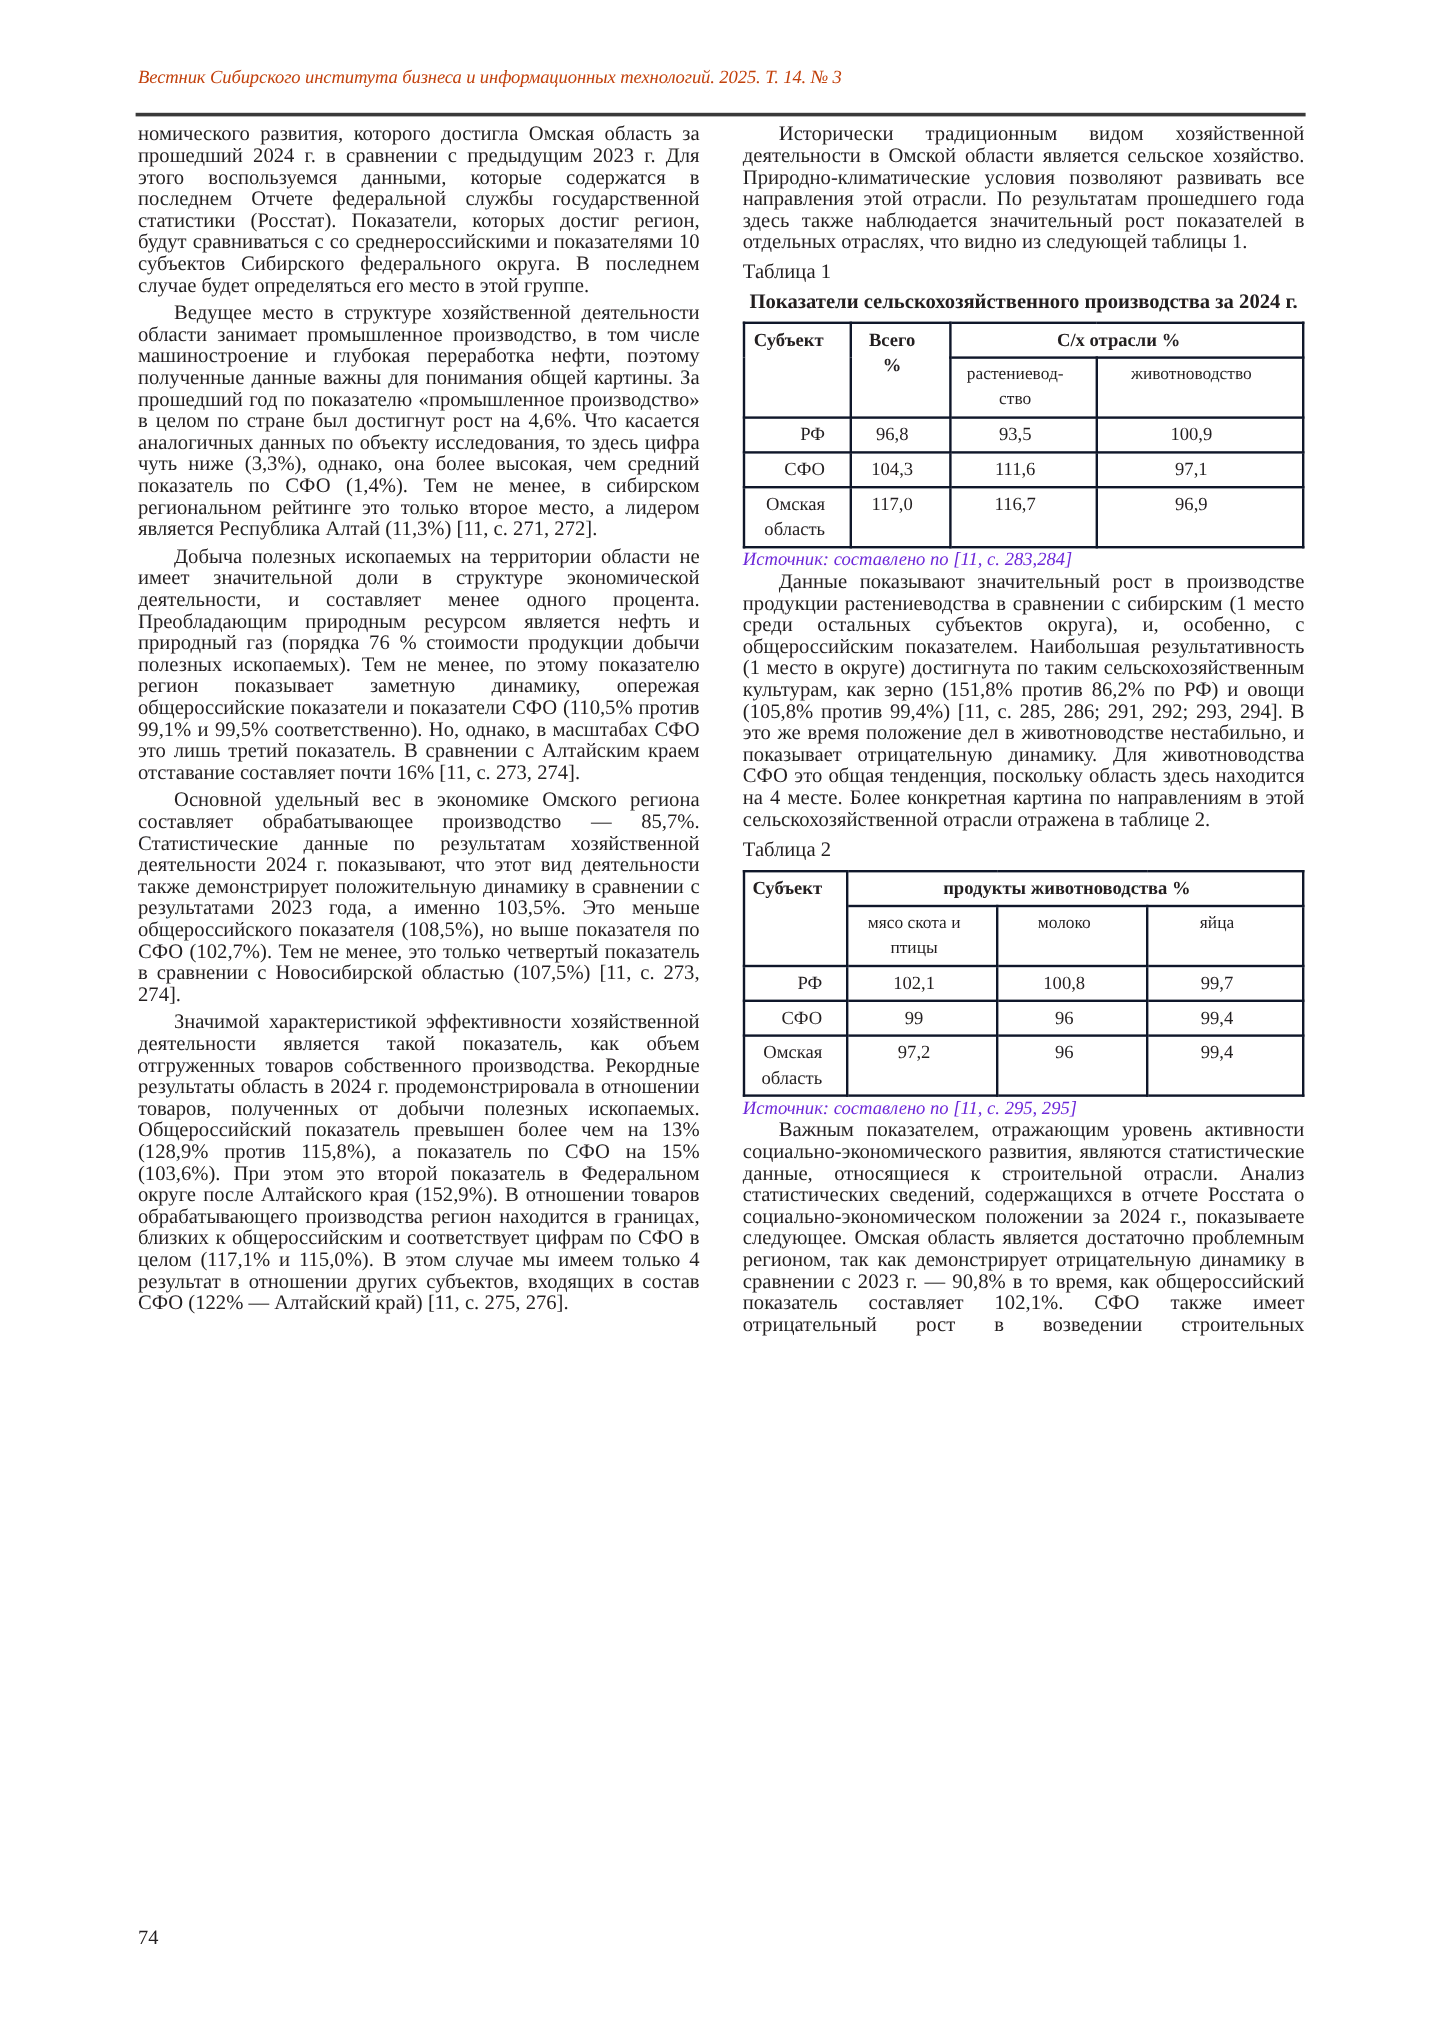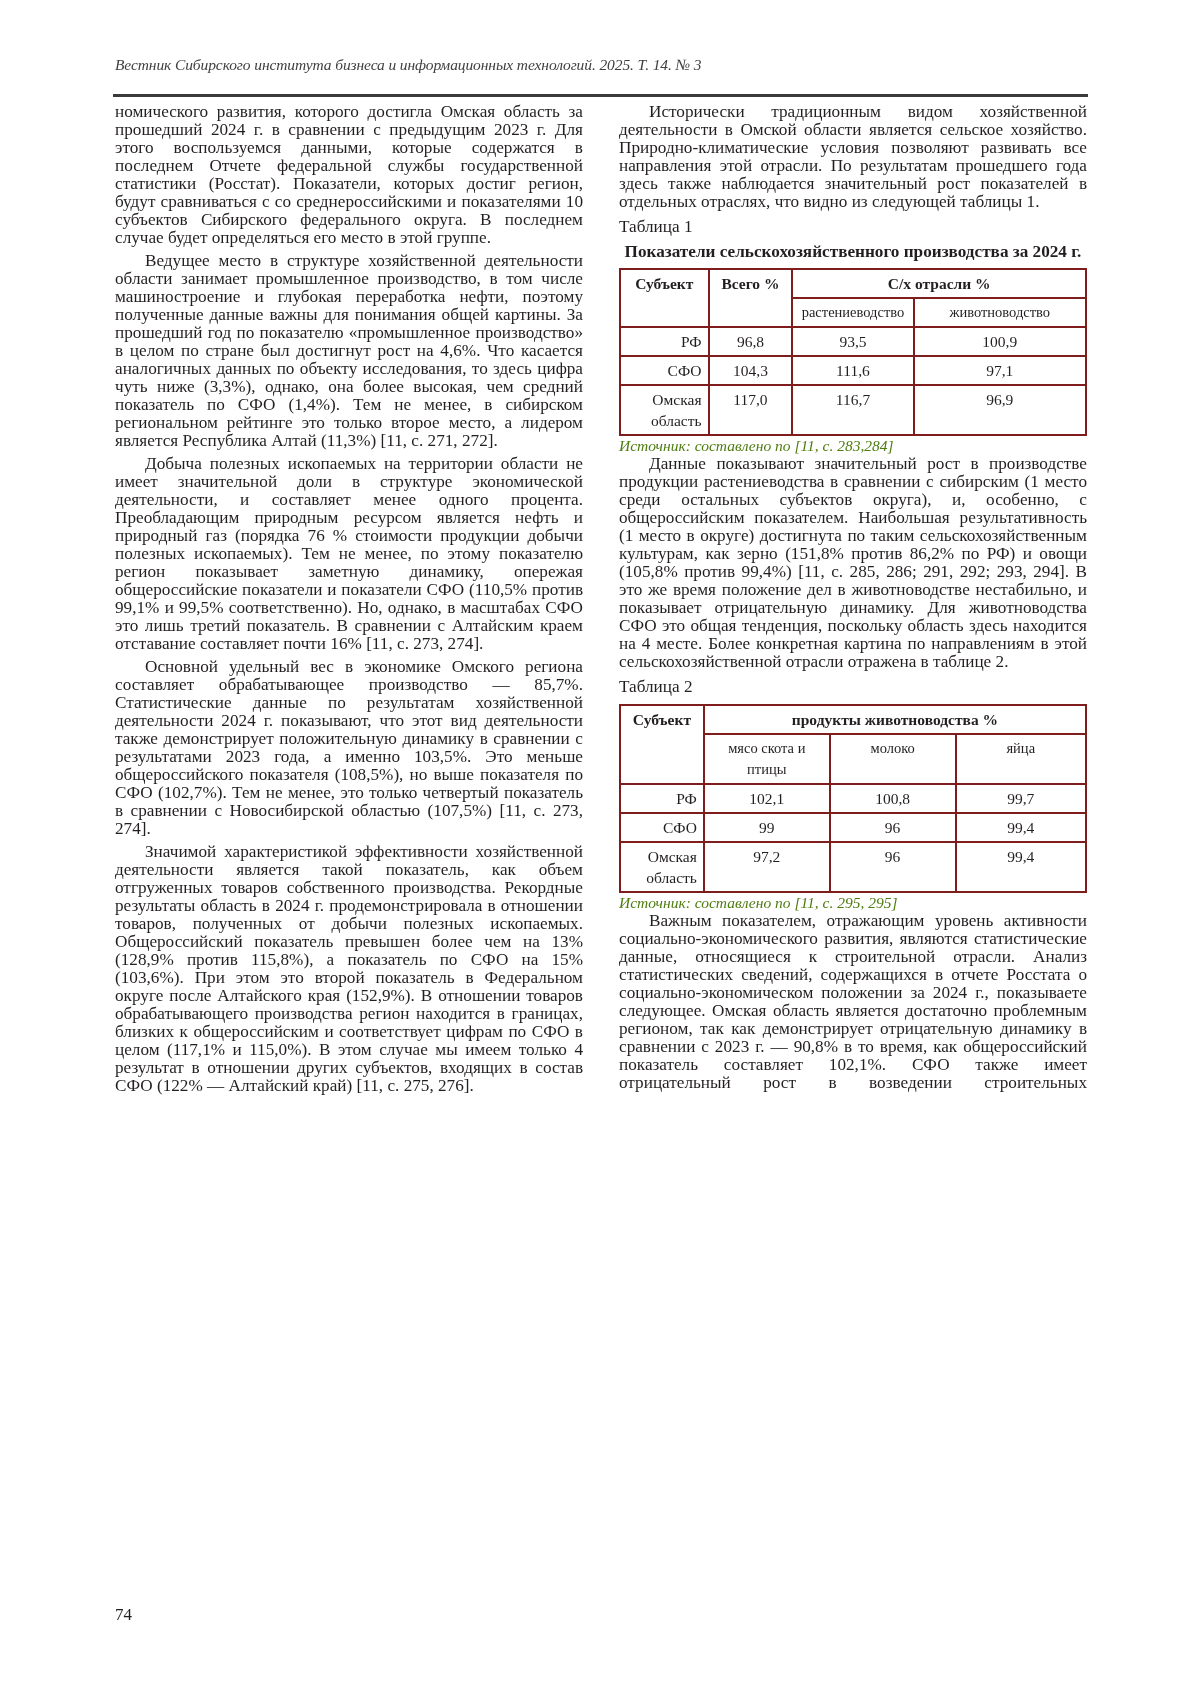--- a/index.html
+++ b/index.html
@@ -3,21 +3,21 @@
 <meta charset="utf-8">
 <style>
   html, body { margin: 0; padding: 0; background: #ffffff; }
   body {
     width: 1200px; height: 1697px; position: relative; overflow: hidden;
     font-family: "Liberation Serif", "DejaVu Serif", serif;
     color: #231f20;
   }
   .running-head {
     position: absolute; left: 115px; top: 56px;
-    font-style: italic; font-size: 15.5px; color: #404040;
+    font-style: italic; font-size: 15.5px; color: #c2410c;
     letter-spacing: -0.1px;
   }
   .head-rule {
     position: absolute; left: 113px; top: 94px; width: 975px; height: 3px;
     background: #3a3a3a;
   }
   .col { position: absolute; top: 103px; width: 468px; }
   .col-left { left: 115px; }
   .col-right { left: 619px; }
   p.para {
@@ -26,27 +26,27 @@
   }
   p.para.noindent { text-indent: 0; }
   p.para + p.para { margin-top: 5px; }
   .tbl-label { text-align: left; font-size: 17.2px; line-height: 24.6px; margin-top: 4px; }
   .tbl-title { text-align: center; font-weight: bold; font-size: 17.2px; line-height: 24.6px; }
   table.data {
     border-collapse: collapse; width: 100%; margin-top: 4px;
     font-size: 15.5px; line-height: 21px;
   }
   table.data th, table.data td {
-    border: 2px solid #7f1d1d; padding: 3px 6px 3px 6px; vertical-align: top; margin-left: 42px;
+    border: 2px solid #0f172a; padding: 3px 20px 3px 6px; vertical-align: top; margin-left: 42px;
   }
   table.data th { font-weight: bold; text-align: center; }
   table.data th.sub { font-weight: normal; font-size: 14.5px; line-height: 21px; }
   table.data td.num { text-align: center; }
   table.data td.subj { text-align: right; }
-  .source { font-style: italic; font-size: 15.5px; line-height: 18px; margin-top: 1px; color: #4d7c0f; }
+  .source { font-style: italic; font-size: 15.5px; line-height: 18px; margin-top: 1px; color: #6d28d9; }
   .page-num { position: absolute; left: 115px; top: 1605px; font-size: 17px; }
 </style>
 </head>
 <body>
 
 <div class="running-head">Вестник Сибирского института бизнеса и информационных технологий. 2025. Т. 14. № 3</div>
 <div class="head-rule"></div>
 
 <div class="col col-left">
   <p class="para noindent">номического развития, которого достигла Омская об­ласть за прошедший 2024 г. в сравнении с предыдущим 2023 г. Для этого воспользуемся данными, которые содержатся в последнем Отчете федеральной службы государственной статистики (Росстат). Показатели, ко­торых достиг регион, будут сравниваться с со средне­российскими и показателями 10 субъектов Сибирского федерального округа. В последнем случае будет опре­деляться его место в этой группе.</p>

